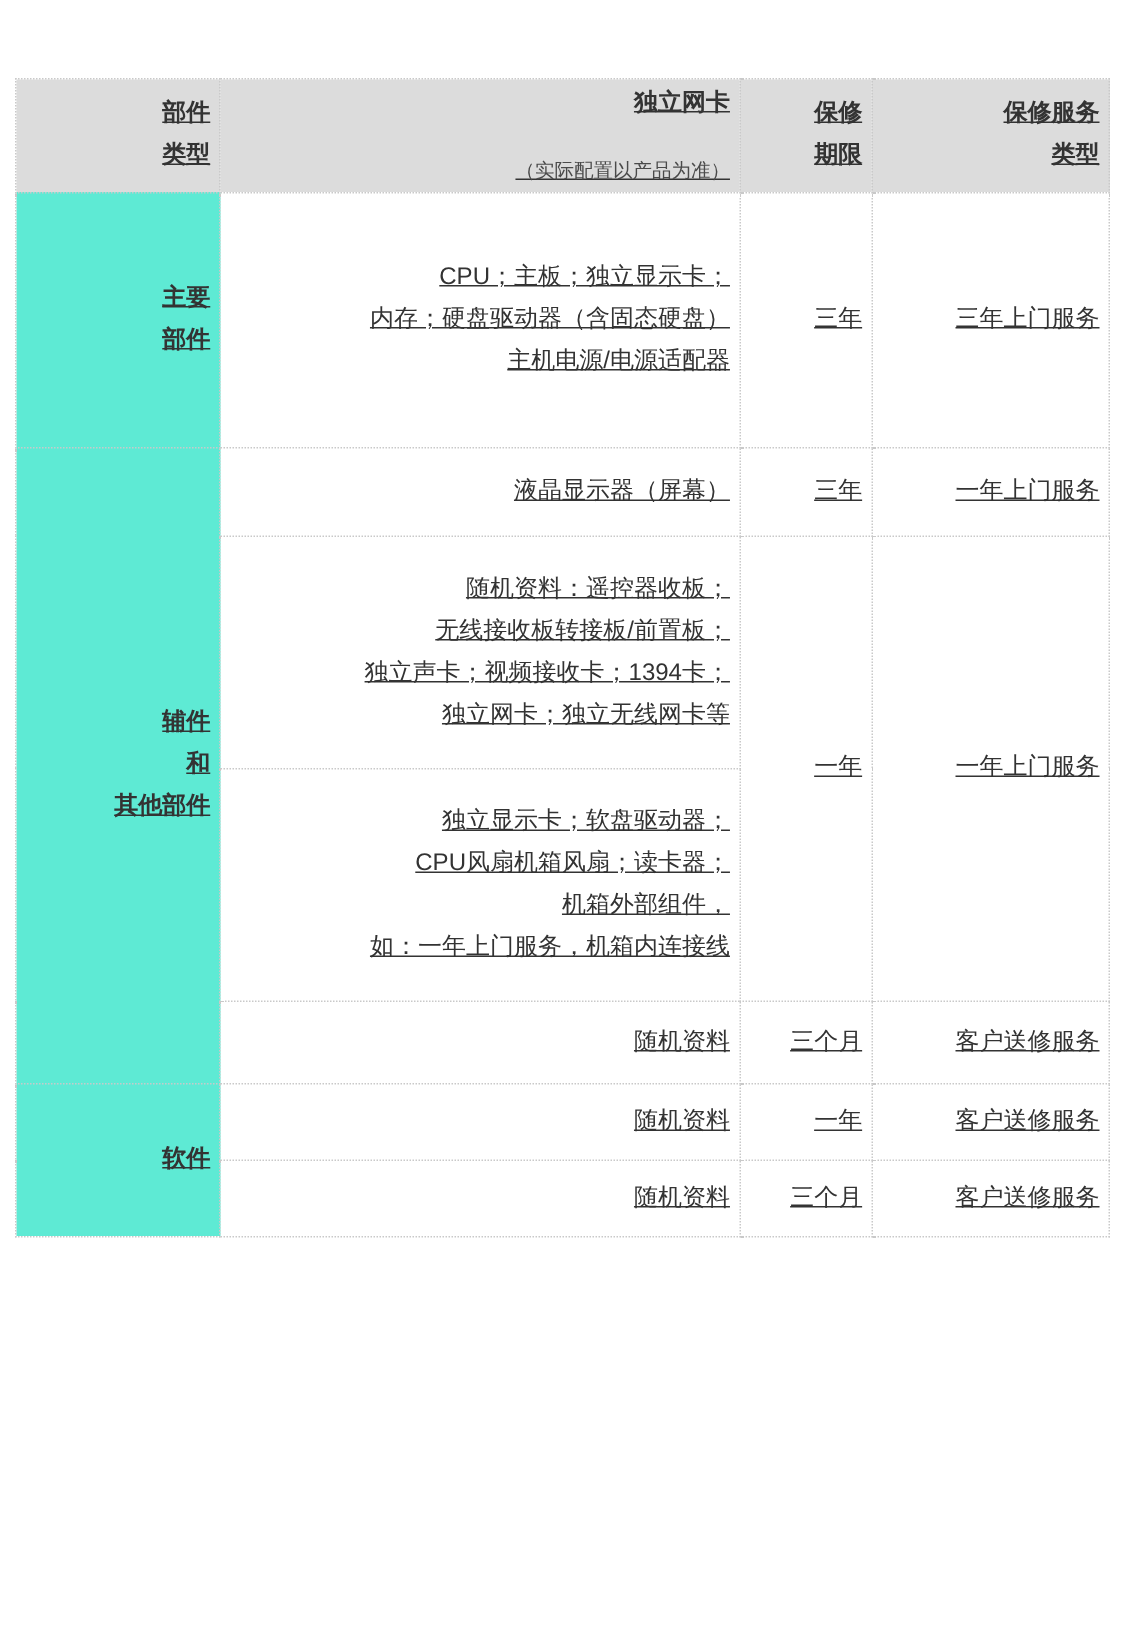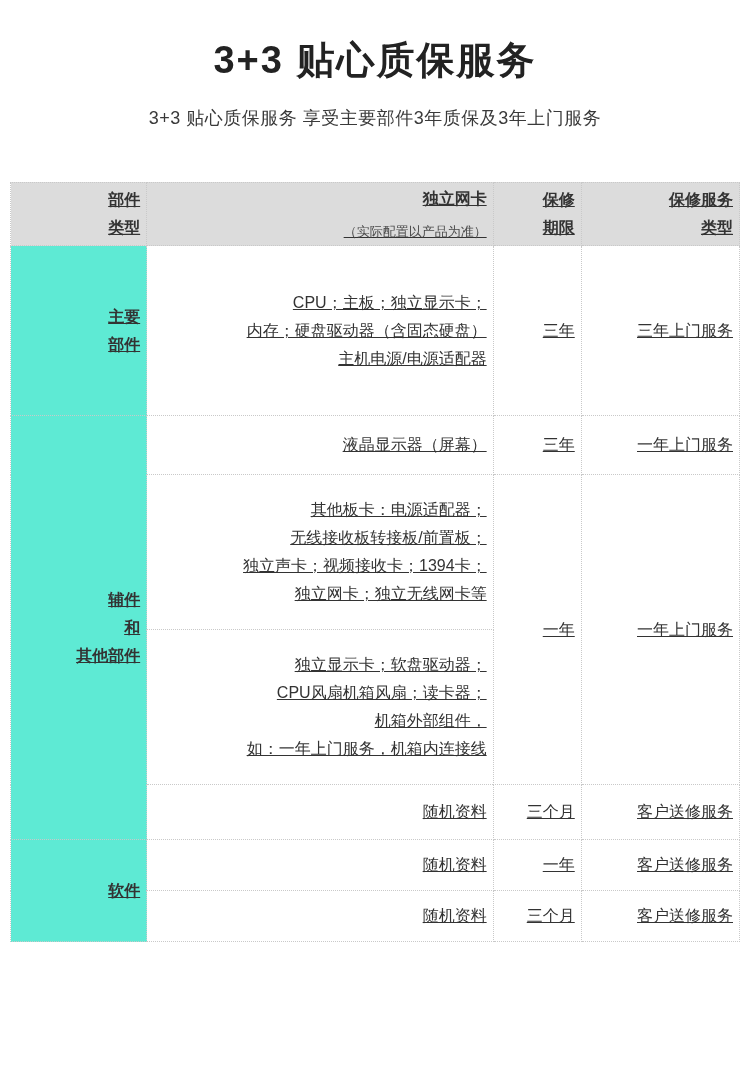--- a/index.html
+++ b/index.html
@@ -66,21 +66,21 @@
     border: 1px solid #d2d2d2;
   }
   .hdr .hdr-desc {
     font-weight: bold;
   }
   .hdr .hdr-desc .small {
     display: block;
     font-size: 13px;
     font-weight: normal;
     color: #4a4a4a;
-    margin-top: 8px;
+    margin-top: 20px;
   }
   .cat {
     background: #5eead4;
     font-weight: bold;
     font-size: 19px;
     color: #3b3b3b;
     line-height: 1.85;
     border: 1px solid #d2d2d2;
   }
   .col-type { width: 136px; }
@@ -90,24 +90,20 @@
   .desc-cell {
     padding: 16px 8px;
   }
   .nowrap-line { display: block; }
 </style>
 </head>
 <body>
 
 <div class="page">
 
-  <div class="header">
-    <h1 class="main-title">3+3 贴心质保服务</h1>
-    <div class="sub-title">3+3 贴心质保服务 享受主要部件3年质保及3年上门服务</div>
-  </div>
 
   <div class="table-wrap">
     <table class="warranty">
       <colgroup>
         <col class="col-type">
         <col class="col-desc">
         <col class="col-term">
         <col class="col-serv">
       </colgroup>
       <tbody>
@@ -152,21 +148,21 @@
           </td>
           <td class="desc-cell" style="height:54px;">
             <span class="nowrap-line">液晶显示器（屏幕）</span>
           </td>
           <td>三年</td>
           <td>一年上门服务</td>
         </tr>
 
         <tr>
           <td class="desc-cell" style="height:150px;">
-            <span class="nowrap-line">其他板卡：电源适配器；</span>
+            <span class="nowrap-line">随机资料：遥控器收板；</span>
             <span class="nowrap-line">无线接收板转接板/前置板；</span>
             <span class="nowrap-line">独立声卡；视频接收卡；1394卡；</span>
             <span class="nowrap-line">独立网卡；独立无线网卡等</span>
           </td>
           <td rowspan="2">一年</td>
           <td rowspan="2">一年上门服务</td>
         </tr>
 
         <tr>
           <td class="desc-cell" style="height:150px;">

